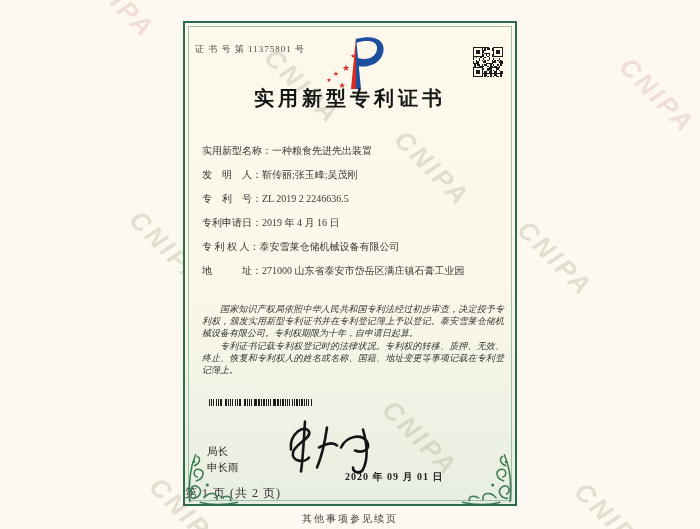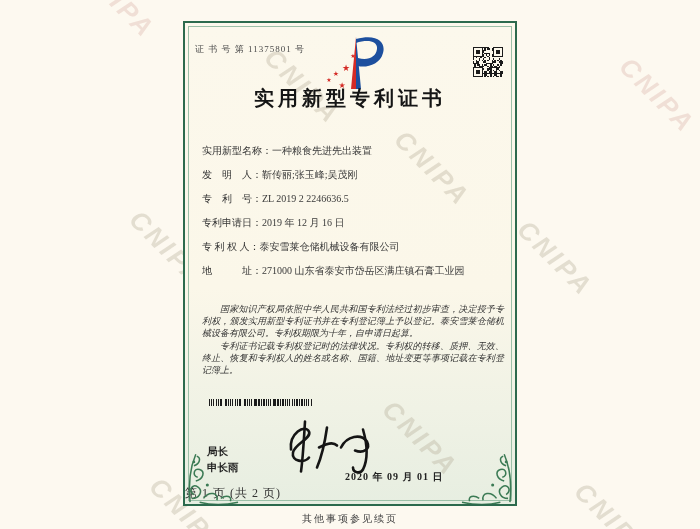--- a/index.html
+++ b/index.html
@@ -38,21 +38,21 @@
   .paras p { text-indent:2em; }
 
   .barcode { position:absolute; left:24px; top:376px; width:104px; height:7px;
              background:repeating-linear-gradient(90deg,
                #1c1c1c 0 1px, transparent 1px 2px,
                #1c1c1c 2px 3.5px, transparent 3.5px 4.5px,
                #1c1c1c 4.5px 5px, transparent 5px 7px,
                #1c1c1c 7px 8.5px, transparent 8.5px 9.5px); }
 
   .signer { position:absolute; left:22px; top:420px; font-family:"Liberation Sans","DejaVu Sans",sans-serif;
-            font-weight:bold; font-size:10.5px; color:#222; line-height:16px; }
+            font-weight:normal; font-size:10.5px; color:#222; line-height:16px; }
   .signature { position:absolute; left:90px; top:396px; width:100px; height:56px; }
   .issue-date { position:absolute; left:160px; top:447px; font-size:10px; font-weight:600;
                 letter-spacing:1px; color:#222; }
   .page-note { position:absolute; left:0; top:462px; width:100%; text-align:left;
                font-size:12px; color:#333; letter-spacing:1px; }
 
   .flourish { position:absolute; width:58px; height:72px; top:412px; }
   .flourish.left { left:1px; }
   .flourish.right { right:1px; transform:scaleX(-1); }
 
@@ -345,21 +345,21 @@
     <div class="field-row" style="top:121px">
       <span class="lbl">实用新型名称：</span><span class="val">一种粮食先进先出装置</span>
     </div>
     <div class="field-row" style="top:145px">
       <span class="lbl">发　明　人：</span><span class="val">靳传丽;张玉峰;吴茂刚</span>
     </div>
     <div class="field-row" style="top:169px">
       <span class="lbl">专　利　号：</span><span class="val">ZL 2019 2 2246636.5</span>
     </div>
     <div class="field-row" style="top:193px">
-      <span class="lbl">专利申请日：</span><span class="val">2019 年 12 月 16 日</span>
+      <span class="lbl">专利申请日：</span><span class="val">2019 年 4 月 16 日</span>
     </div>
     <div class="field-row" style="top:217px">
       <span class="lbl">专 利 权 人：</span><span class="val">泰安雪莱仓储机械设备有限公司</span>
     </div>
     <div class="field-row" style="top:241px">
       <span class="lbl">地　　　址：</span><span class="val">271000 山东省泰安市岱岳区满庄镇石膏工业园</span>
     </div>
 
     <div class="paras">
       <p>国家知识产权局依照中华人民共和国专利法经过初步审查，决定授予专利权，颁发实用新型专利证书并在专利登记簿上予以登记。泰安雪莱仓储机械设备有限公司。专利权期限为十年，自申请日起算。</p>

